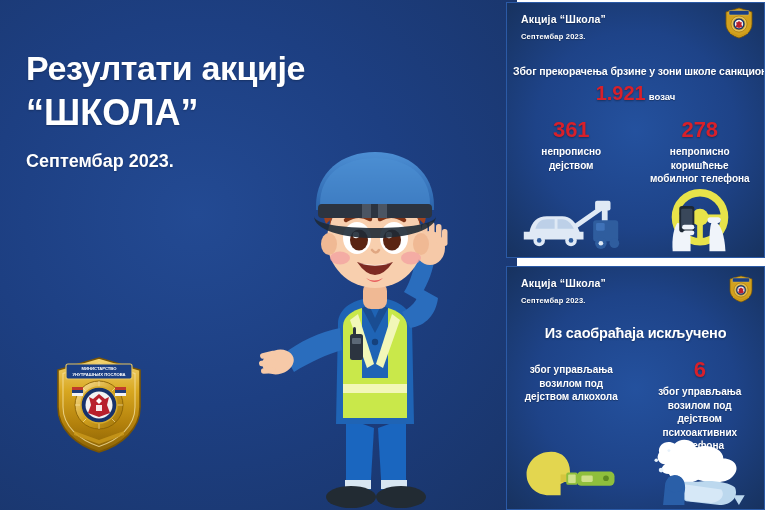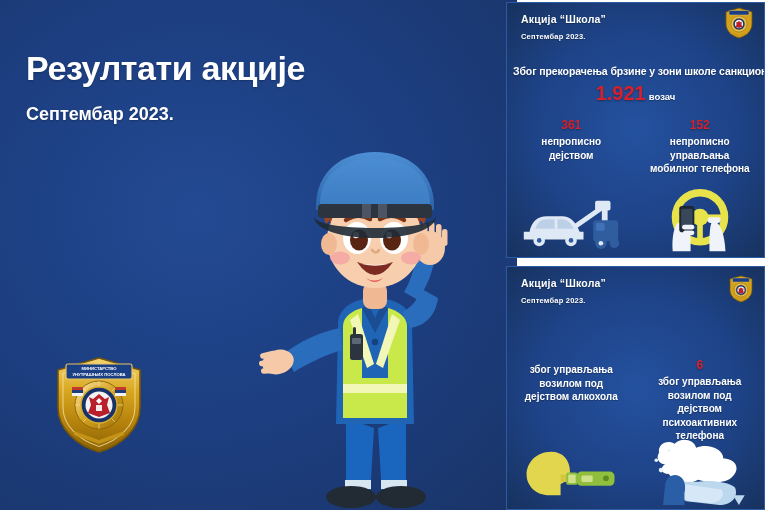--- a/index.html
+++ b/index.html
@@ -154,21 +154,21 @@
   }
   .stats-tr { top: 116px; }
   .stats-br { top: 92px; }
   .stat {
     flex: 1 1 50%;
     text-align: center;
     padding: 0 6px;
   }
   .stat-num {
     color: #d8202a;
-    font-size: 12px;
+    font-size: 22px;
     font-weight: 700;
     line-height: 1;
     text-shadow: 0 1px 2px rgba(0,0,0,0.35);
   }
   .stat-label {
     color: #ffffff;
     font-size: 10px;
     font-weight: 700;
     line-height: 1.35;
     margin-top: 4px;
@@ -193,20 +193,21 @@
 </style>
 </head>
 <body>
 
 <div class="stage">
 
   <section class="panel-main">
 
     <div class="title-block">
       <div class="title-line1">Резултати акције</div>
+      <div class="title-line2">“ШКОЛА”</div>
       <div class="title-sub">Септембар 2023.</div>
     </div>
 
     <div class="badge-big">
       <svg viewBox="0 0 94 100" width="94" height="100" aria-hidden="true">
         <defs>
           <linearGradient id="gold" x1="0" y1="0" x2="0" y2="1">
             <stop offset="0%" stop-color="#f4d573"></stop>
             <stop offset="35%" stop-color="#d8a720"></stop>
             <stop offset="70%" stop-color="#b3810c"></stop>
@@ -384,24 +385,24 @@
 
     <div class="stats stats-tr">
       <div class="stat">
         <div class="stat-num">361</div>
         <div class="stat-label">
           <div>непрописно</div>
           <div>дејством</div>
         </div>
       </div>
       <div class="stat">
-        <div class="stat-num">152</div>
+        <div class="stat-num">278</div>
         <div class="stat-label">
           <div>непрописно</div>
-          <div>управљања</div>
+          <div>коришћење</div>
           <div>мобилног телефона</div>
         </div>
       </div>
     </div>
 
     <div class="icon-row icon-row-tr">
       <div class="icon-cell">
 
         <div>
           <svg viewBox="0 0 110 64" width="106" height="62" aria-hidden="true">
@@ -464,20 +465,21 @@
         <path d="M13 1 L24 4 L24 15 C24 21 19 25 13 27 C7 25 2 21 2 15 L2 4 Z" fill="#d2a11e" stroke="#7a5503" stroke-width="0.7"></path>
         <rect x="4.5" y="3" width="17" height="4" rx="1" fill="#1b3f84" stroke="#e3c462" stroke-width="0.4"></rect>
         <circle cx="13" cy="15" r="7" fill="#e8c45a" stroke="#8a6205" stroke-width="0.5"></circle>
         <circle cx="13" cy="15" r="5.2" fill="#17326b" stroke="#d6ab2c" stroke-width="0.5"></circle>
         <circle cx="13" cy="15" r="3.6" fill="#f2f2f2"></circle>
         <path d="M13 12.4 L14.7 13.8 L15.6 13.2 L15.1 15.4 L16 17.4 L13 18.4 L10 17.4 L10.9 15.4 L10.4 13.2 L11.3 13.8 Z" fill="#b8202c"></path>
         <path d="M5 21.5 L13 24.6 L21 21.5 L21 22.7 L13 25.9 L5 22.7 Z" fill="#c9981a"></path>
       </svg>
     </div>
 
+    <div class="headline headline-br">Из саобраћаја искључено</div>
 
     <div class="stats stats-br">
       <div class="stat">
         <div class="stat-label">
           <div>због управљања</div>
           <div>возилом под</div>
           <div>дејством алкохола</div>
         </div>
       </div>
       <div class="stat">

